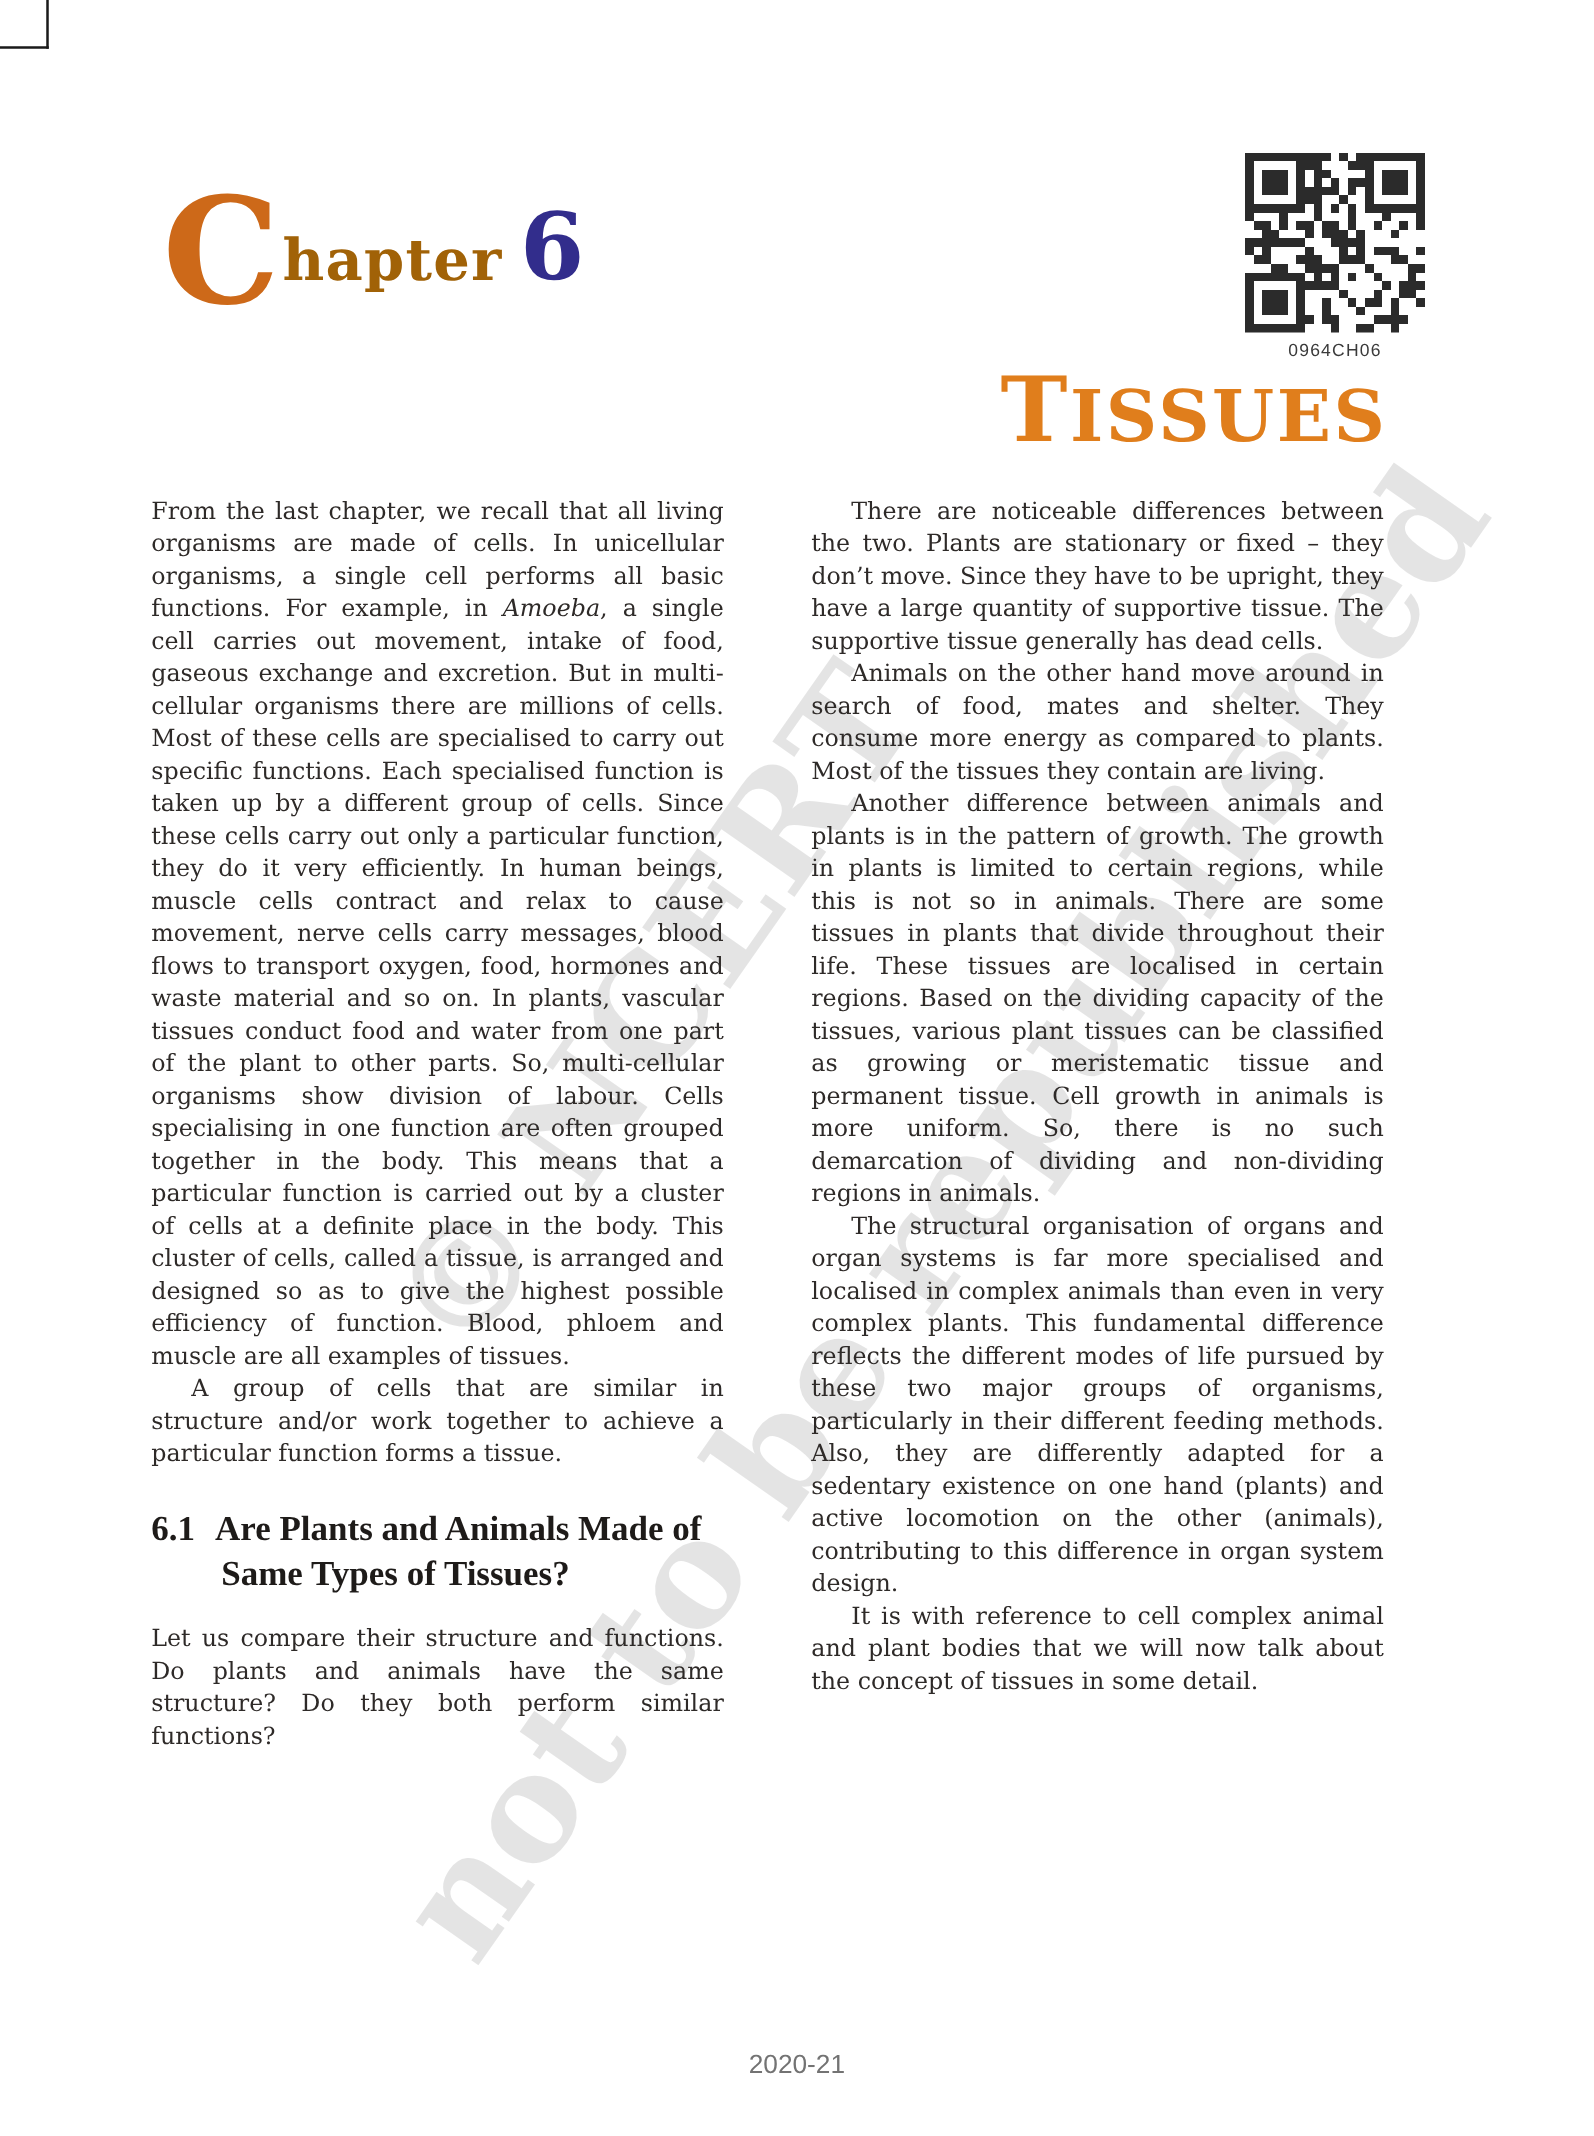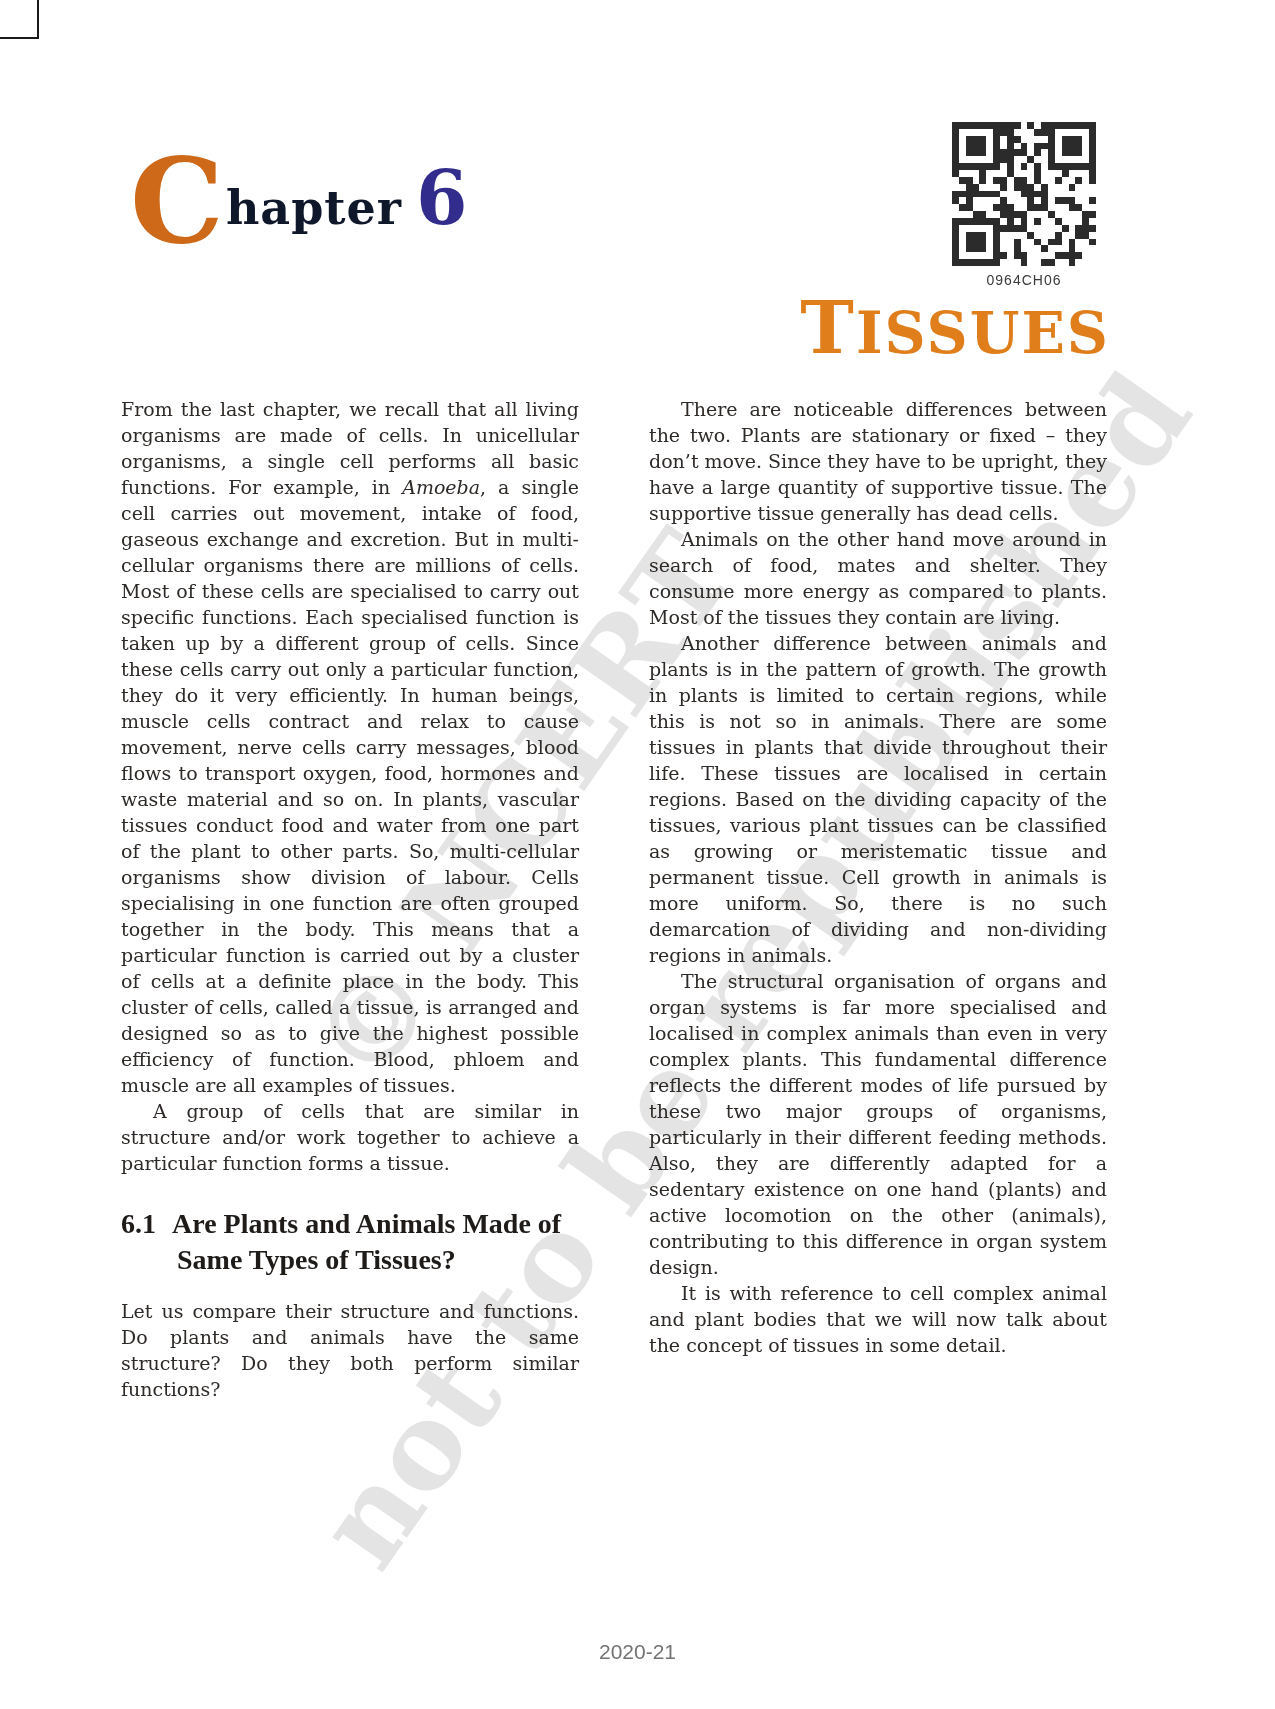--- a/index.html
+++ b/index.html
@@ -43,21 +43,21 @@
     font-size:118px; line-height:0.86; font-weight:bold;
   }
   .chapter .rest {
     font-size:46px; font-weight:bold; margin-left:2px; margin-bottom:16px; letter-spacing:1px;
   }
   .chapter .num {
     font-size:74px; font-weight:bold; margin-left:14px; margin-bottom:10px;
   }
 
   
-  .qr-block { position:absolute; left:952px; top:122px; width:144px; text-align:center; }
+  .qr-block { position:absolute; left:996px; top:122px; width:144px; text-align:center; }
   .qr-block svg { display:block; width:144px; height:144px; }
   .qr-label {
     margin-top:6px;
     font-family:"Liberation Sans","DejaVu Sans",sans-serif;
     font-size:14px; color:#3a3a3a; letter-spacing:1px;
   }
 
   
   .tissues {
     position:absolute; top:292px; right:165px;
@@ -107,21 +107,21 @@
 
   <div class="cropmark"></div>
 
   <div class="watermark">
     <div>© NCERT</div>
     <div>not to be republished</div>
   </div>
 
   <div class="chapter">
     <span class="initial" style="color:#CD6919;">C</span>
-    <span class="rest" style="color:#0f172a;">hapter</span>
+    <span class="rest" style="color:#a16207;">hapter</span>
     <span class="num" style="color:#322D8C;">6</span>
   </div>
 
   <div class="qr-block">
     <svg id="qr" viewBox="0 0 21 21" shape-rendering="crispEdges">
         <rect x="0" y="0" width="1" height="1" fill="#2b2b2b"></rect>
         <rect x="1" y="0" width="1" height="1" fill="#2b2b2b"></rect>
         <rect x="2" y="0" width="1" height="1" fill="#2b2b2b"></rect>
         <rect x="3" y="0" width="1" height="1" fill="#2b2b2b"></rect>
         <rect x="4" y="0" width="1" height="1" fill="#2b2b2b"></rect>

